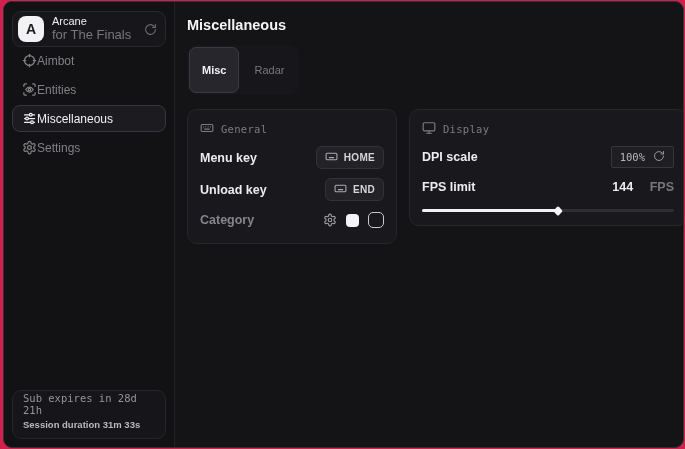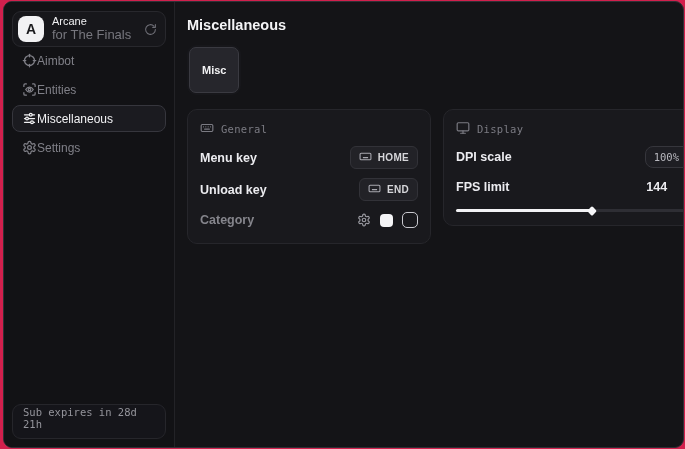--- a/index.html
+++ b/index.html
@@ -65,21 +65,21 @@
     font-size:11px; padding:16px 12px; border-radius:7px;
     color:#77777e; border:1px solid transparent;
   }
   .tab.selected { background:#26262c; border-color:#3a3a41; color:#f2f2f4; font-weight:bold; }
 
   .cards { display:flex; align-items:flex-start; gap:12px; margin-top:14px; }
   .card {
     background:#19191d; border:1px solid #26262b; border-radius:10px;
     padding:11px 12px 13px 12px;
   }
-  .card-general { width:244px; }
+  .card-general { width:210px; }
   .card-display { width:278px; }
   .card-head {
     display:flex; align-items:center; gap:7px; color:#7b7b83;
     font-family:"DejaVu Sans Mono",monospace; font-size:10.5px; letter-spacing:.3px;
     margin-bottom:4px;
   }
   .row {
     display:flex; align-items:center; justify-content:space-between;
     margin-top:9px; min-height:20px;
   }
@@ -94,21 +94,21 @@
   }
   .key-btn svg { color:#a9a9b0; }
 
   .crosshair-controls { display:flex; align-items:center; gap:9px; }
   .mini-gear { color:#9a9aa1; display:flex; }
   .color-swatch { width:13px; height:13px; border-radius:4px; background:#f5f5f7; }
   .check-box { width:16px; height:16px; border-radius:5px; border:1.5px solid #c9c9cf; background:transparent; }
 
   .dpi-control {
     display:inline-flex; align-items:center; gap:8px;
-    border:1px solid #36363c; background:#1e1e23; border-radius:8px;
+    border:1px solid #36363c; background:#1e1e23; border-radius:2px;
     padding:3px 8px; color:#b9b9bf; font-size:10.5px; font-family:"DejaVu Sans Mono",monospace;
   }
   .dpi-control svg { color:#9a9aa1; }
 
   .fps-value { font-size:12.5px; font-weight:bold; color:#ececf0; }
   .fps-unit { color:#77777e; font-weight:bold;padding-left:13px; }
 
   .slider { position:relative; height:3px; border-radius:2px; background:#2e2e34; margin-top:12px; }
   .slider-fill { position:absolute; left:0; top:0; bottom:0; background:#f2f2f4; border-radius:2px; }
   .slider-thumb {
@@ -184,29 +184,31 @@
         <svg width="15" height="15" viewBox="0 0 24 24" fill="none" stroke="currentColor" stroke-width="2" stroke-linecap="round" stroke-linejoin="round">
             <path d="M12.22 2h-.44a2 2 0 0 0-2 2v.18a2 2 0 0 1-1 1.73l-.43.25a2 2 0 0 1-2 0l-.15-.08a2 2 0 0 0-2.73.73l-.22.38a2 2 0 0 0 .73 2.73l.15.1a2 2 0 0 1 1 1.72v.51a2 2 0 0 1-1 1.74l-.15.09a2 2 0 0 0-.73 2.73l.22.38a2 2 0 0 0 2.73.73l.15-.08a2 2 0 0 1 2 0l.43.25a2 2 0 0 1 1 1.73V20a2 2 0 0 0 2 2h.44a2 2 0 0 0 2-2v-.18a2 2 0 0 1 1-1.73l.43-.25a2 2 0 0 1 2 0l.15.08a2 2 0 0 0 2.73-.73l.22-.39a2 2 0 0 0-.73-2.73l-.15-.08a2 2 0 0 1-1-1.74v-.5a2 2 0 0 1 1-1.74l.15-.09a2 2 0 0 0 .73-2.73l-.22-.38a2 2 0 0 0-2.73-.73l-.15.08a2 2 0 0 1-2 0l-.43-.25a2 2 0 0 1-1-1.73V4a2 2 0 0 0-2-2z"></path>
             <circle cx="12" cy="12" r="3"></circle>
           </svg>
       </span>
       <span>Settings</span>
     </div>
 
     <div class="sidebar-footer">
       <div class="footer-line1">Sub expires in 28d 21h</div>
+      <div class="footer-line2">Session duration 31m 33s</div>
     </div>
   </aside>
 
   <main class="main">
 
     <h1 class="page-title">Miscellaneous</h1>
 
     <div class="tabs">
       <div class="tab selected">Misc</div>
+      <div class="tab">Radar</div>
     </div>
 
     <div class="cards">
 
       <section class="card card-general">
         <div class="card-head">
           <span>
             <svg width="14" height="14" viewBox="0 0 24 24" fill="none" stroke="currentColor" stroke-width="2" stroke-linecap="round">
                 <rect x="2" y="6" width="20" height="12" rx="2"></rect>
                 <path d="M6 10h.01M10 10h.01M14 10h.01M18 10h.01M8 14h8"></path>

